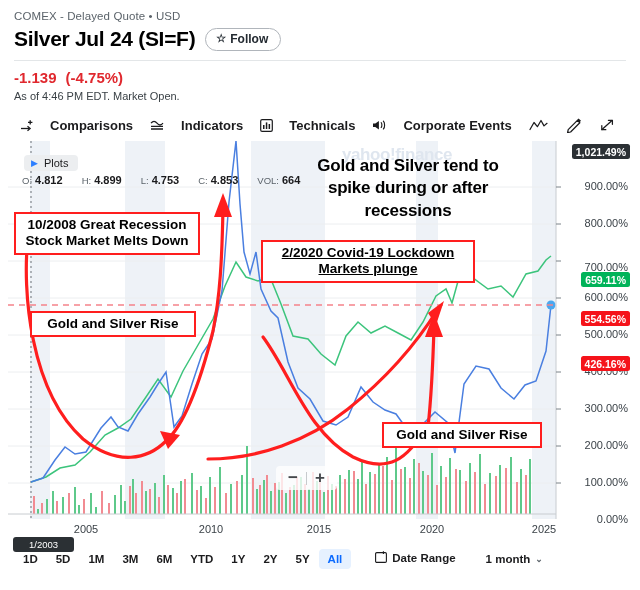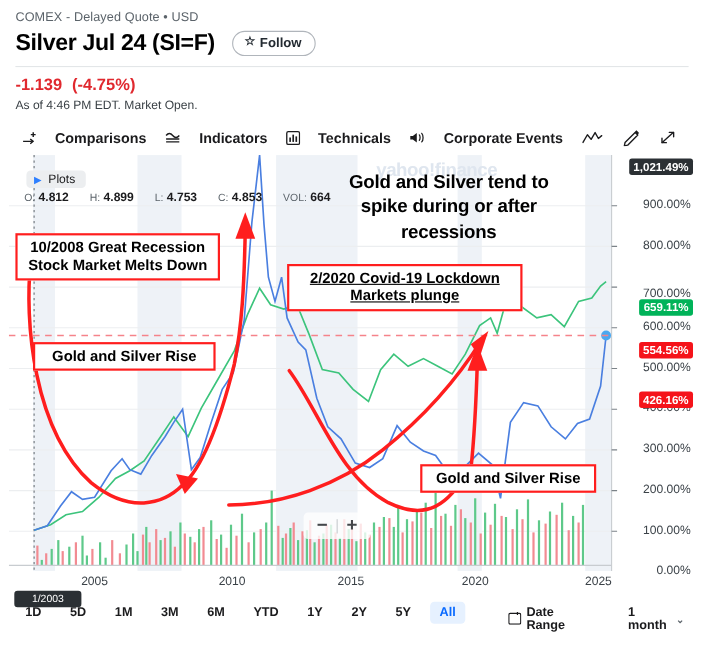--- a/index.html
+++ b/index.html
@@ -13,21 +13,21 @@
     overflow: hidden;
   }
   #app { position: relative; width: 640px; height: 590px; }
 
   
   .quote-header { padding: 10px 14px 0 14px; }
   .exchange-line {
     font-size: 11.5px; color: #5b636a; letter-spacing: .1px;
     margin-bottom: 5px;
   }
-  .title-row { display: flex; align-items: center; gap: 16px; }
+  .title-row { display: flex; align-items: center; gap: 10px; }
   .symbol-title {
     font-size: 21px; font-weight: bold; letter-spacing: -.3px;
     color: #000; white-space: nowrap;
   }
   .follow-btn {
     display: inline-flex; align-items: center; gap: 4px;
     border: 1px solid #b0b5bb; border-radius: 14px;
     padding: 3px 12px 4px 10px; font-size: 12px; font-weight: bold;
     color: #232a31; background: #fff; cursor: pointer;
   }
@@ -131,21 +131,21 @@
   }
   .zoom-btn {
     width: 26px; height: 20px; display: flex; align-items: center;
     justify-content: center; font-size: 17px; color: #44474b; cursor: pointer;
     font-weight: bold;
   }
   .zoom-sep { width: 1px; height: 13px; background: #c7cacd; }
 
   
   .range-bar {
-    display: flex; align-items: flex-start; gap: 8px;
+    display: flex; align-items: flex-end; gap: 0;
     padding: 6px 10px 0 14px; border-top: 0;
   }
   .range-btn {
     font-size: 11.5px; font-weight: bold; color: #1b1b1d;
     padding: 4px 9px; border-radius: 4px; cursor: pointer;
     background: transparent;
   }
   .range-btn.active { background: #e6f1ff; color: #0a6aff; }
   .range-gap { width: 16px; }
   .daterange-btn {

